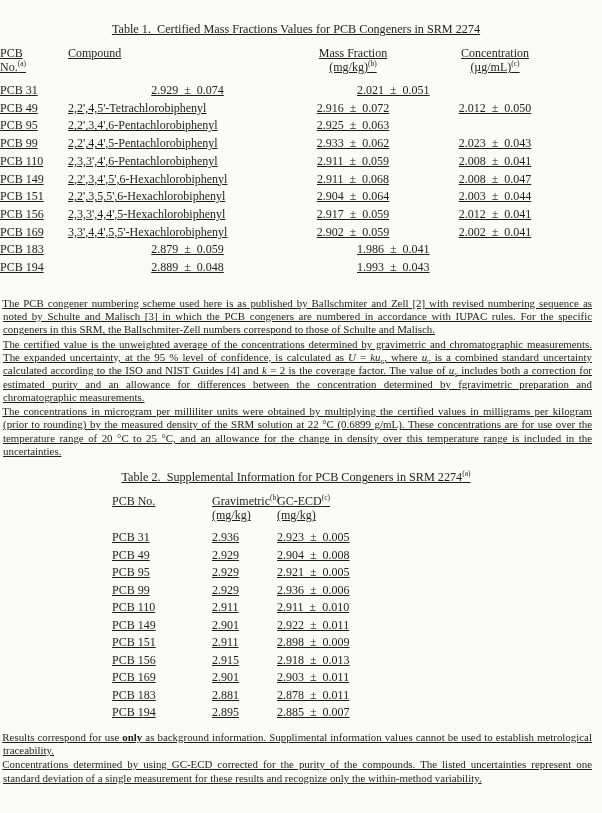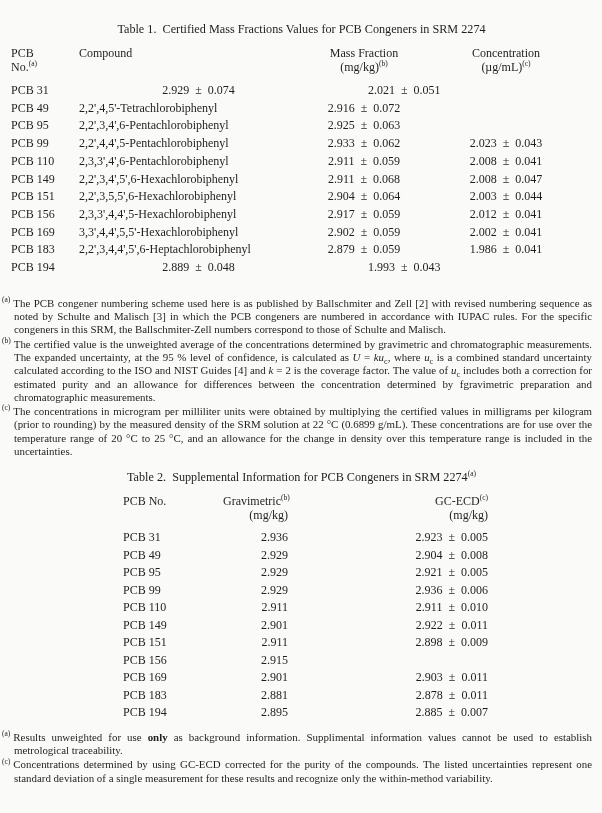--- a/index.html
+++ b/index.html
@@ -2,21 +2,21 @@
 <html><head>
 <meta charset="utf-8">
 <style>
   html,body{margin:0;padding:0}
   body{
     width:602px;height:813px;overflow:hidden;
     background:#fafaf8;color:#1e1e1e;
     font-family:"Liberation Serif", serif;
     -webkit-font-smoothing:antialiased;
   }
-  .page{box-sizing:border-box;width:602px;height:813px;padding:14px 10px 0 11px;}
+  .page{box-sizing:border-box;width:602px;height:813px;padding:14px 10px 0 0;text-decoration:underline;}
   .doc-title{font-size:12.2px;line-height:14px;text-align:center;margin:8px 0 10px 0;}
   sup{vertical-align:super;font-size:7.5px;line-height:0;}
   sub{vertical-align:sub;font-size:8px;line-height:0;}
 
   
   .t1{display:grid;grid-template-columns:68px 239px 92px 142px;font-size:12px;}
   .t1 .c1,.t1 .c2{text-align:left;}
   .t1 .c3{text-align:center;}
   .t1 .c4{text-align:center;box-sizing:border-box;padding-left:50px;}
   .t1.thead{line-height:14px;margin-bottom:8px;}
@@ -24,21 +24,21 @@
 
   
   .footnotes{font-size:10.9px;line-height:13.3px;margin-top:20px;margin-left:-9px;}
   .fn{padding-left:12px;text-indent:-12px;text-align:justify;margin-bottom:1px;}
   .fn .mk{margin-right:3px;}
 
   
   .t2-title{margin-top:12px;margin-bottom:10px;}
   .t2{display:grid;grid-template-columns:100px 65px 200px;margin-left:112px;font-size:12px;}
   .t2 .c1{text-align:left;}
-  .t2 .c2,.t2 .c3{text-align:right;}
+  .t2 .c2,.t2 .c3{text-align:left;}
   .t2.thead{line-height:14px;margin-bottom:7px;white-space:nowrap;}
   .t2.trow{line-height:17.5px;white-space:nowrap;}
 
   .footnotes.bottom{margin-top:9px;}
 </style>
 </head>
 <body>
 
 <div class="page">
 
@@ -62,20 +62,21 @@
 
   <div class="t1 trow">
     <div class="c1">PCB 31</div>
     <div class="c3">2.929 ± 0.074</div>
     <div class="c4">2.021 ± 0.051</div>
   </div>
   <div class="t1 trow">
     <div class="c1">PCB 49</div>
     <div class="c2">2,2',4,5'-Tetrachlorobiphenyl</div>
     <div class="c3">2.916 ± 0.072</div>
+    <div class="c4">2.012 ± 0.050</div>
   </div>
   <div class="t1 trow">
     <div class="c1">PCB 95</div>
     <div class="c2">2,2',3,4',6-Pentachlorobiphenyl</div>
     <div class="c3">2.925 ± 0.063</div>
   </div>
   <div class="t1 trow">
     <div class="c1">PCB 99</div>
     <div class="c2">2,2',4,4',5-Pentachlorobiphenyl</div>
     <div class="c3">2.933 ± 0.062</div>
@@ -106,21 +107,20 @@
     <div class="c4">2.012 ± 0.041</div>
   </div>
   <div class="t1 trow">
     <div class="c1">PCB 169</div>
     <div class="c2">3,3',4,4',5,5'-Hexachlorobiphenyl</div>
     <div class="c3">2.902 ± 0.059</div>
     <div class="c4">2.002 ± 0.041</div>
   </div>
   <div class="t1 trow">
     <div class="c1">PCB 183</div>
-    <div class="c2">2,2',3,4,4',5',6-Heptachlorobiphenyl</div>
     <div class="c3">2.879 ± 0.059</div>
     <div class="c4">1.986 ± 0.041</div>
   </div>
   <div class="t1 trow">
     <div class="c1">PCB 194</div>
     <div class="c3">2.889 ± 0.048</div>
     <div class="c4">1.993 ± 0.043</div>
   </div>
 
   <div class="footnotes">
@@ -174,35 +174,36 @@
     <div class="c3">2.922 ± 0.011</div>
   </div>
   <div class="t2 trow">
     <div class="c1">PCB 151</div>
     <div class="c2">2.911</div>
     <div class="c3">2.898 ± 0.009</div>
   </div>
   <div class="t2 trow">
     <div class="c1">PCB 156</div>
     <div class="c2">2.915</div>
+    <div class="c3">2.918 ± 0.013</div>
   </div>
   <div class="t2 trow">
     <div class="c1">PCB 169</div>
     <div class="c2">2.901</div>
     <div class="c3">2.903 ± 0.011</div>
   </div>
   <div class="t2 trow">
     <div class="c1">PCB 183</div>
     <div class="c2">2.881</div>
     <div class="c3">2.878 ± 0.011</div>
   </div>
   <div class="t2 trow">
     <div class="c1">PCB 194</div>
     <div class="c2">2.895</div>
     <div class="c3">2.885 ± 0.007</div>
   </div>
 
   <div class="footnotes bottom">
-    <div class="fn"><sup class="mk">(a)</sup><span><span>Results unweighted for use </span><b>only</b><span> as background information.  Supplimental information values cannot be used to establish metrological traceability.</span></span></div>
+    <div class="fn"><sup class="mk">(a)</sup><span><span>Results correspond for use </span><b>only</b><span> as background information.  Supplimental information values cannot be used to establish metrological traceability.</span></span></div>
     <div class="fn"><sup class="mk">(c)</sup><span><span>Concentrations determined by using GC-ECD corrected for the purity of the compounds.  The listed uncertainties represent one standard deviation of a single measurement for these results and recognize only the within-method variability.</span></span></div>
   </div>
 
 </div>
 
 </body></html>

